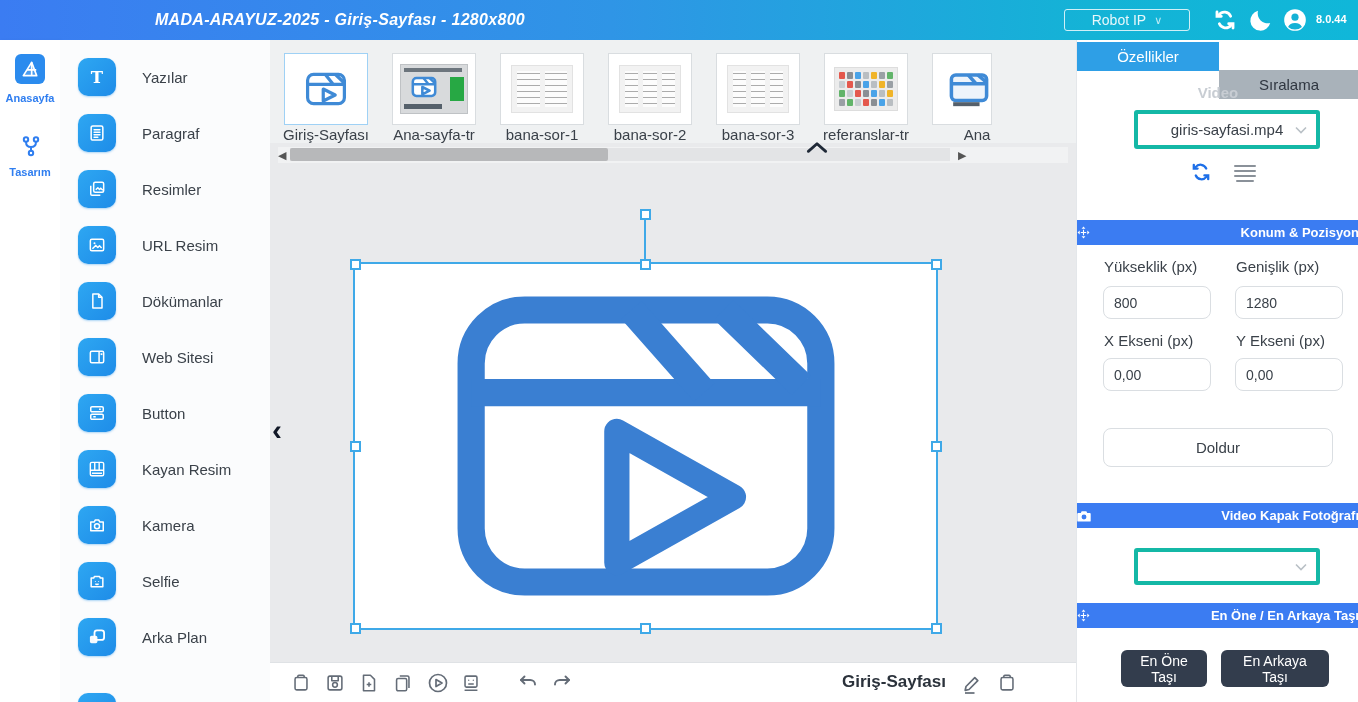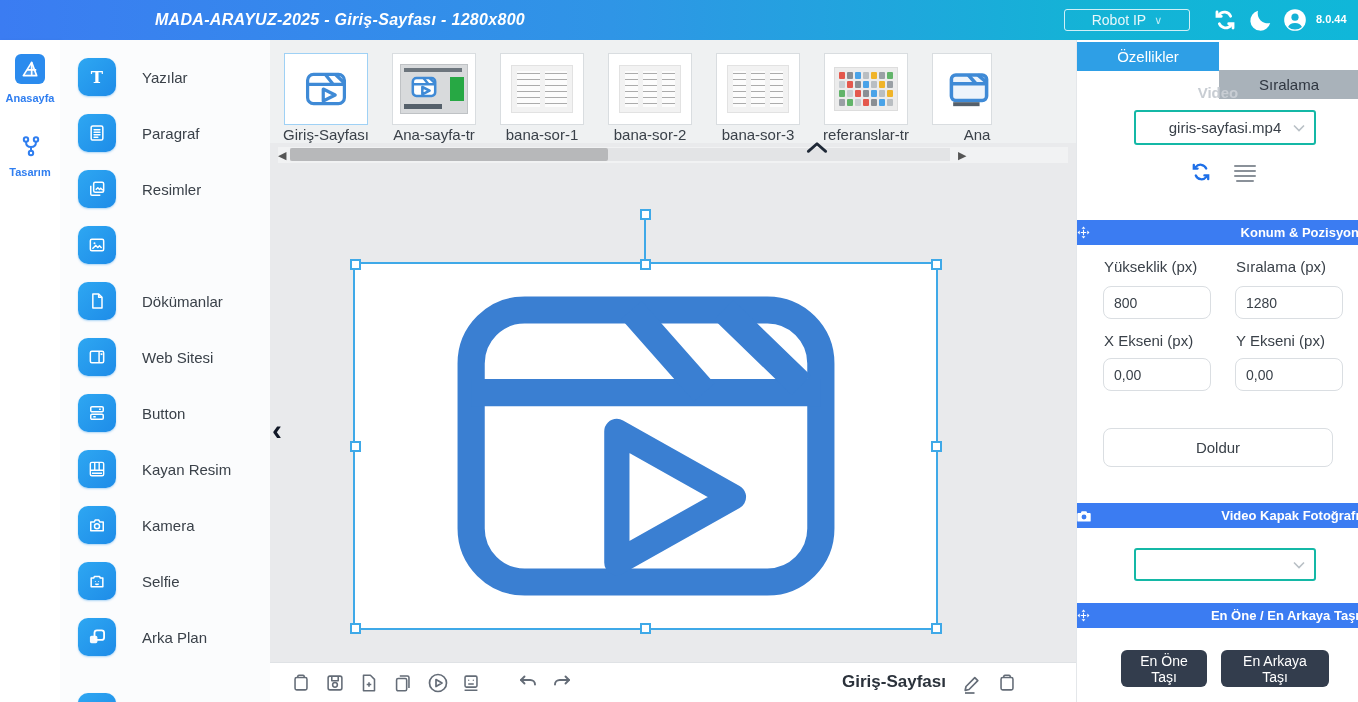--- a/index.html
+++ b/index.html
@@ -70,21 +70,21 @@
   #page-name{position:absolute;right:130px;top:9px;font-size:17px;font-weight:bold;color:#2b323b;}
 
   
   #panel{left:1076px;top:40px;width:282px;height:662px;background:#fff;border-left:1px solid #e4e7ea;box-sizing:border-box;}
   .tab{position:absolute;top:2px;height:29px;line-height:29px;text-align:center;font-size:15px;}
   #tab-ozellikler{left:0;width:142px;background:#2e9fe6;color:#fff;}
   #tab-siralama{left:142px;width:140px;background:#a9b2ba;color:#2f3640;margin-top:28px;}
   .sec-header{position:absolute;left:0;width:282px;height:25px;background:#3b7cf2;color:#fff;font-size:13px;font-weight:bold;display:flex;align-items:center;justify-content:space-between;gap:7px;}
   .dim-label{position:absolute;font-size:15px;color:#3a4149;}
   .dim-input{position:absolute;width:108px;height:33px;border:1px solid #dadee2;border-radius:8px;box-sizing:border-box;font-size:14px;color:#3a4149;padding:0 10px;font-family:"Liberation Sans",sans-serif;background:#fff;}
-  .panel-select{position:absolute;border:2px solid #14b8a6;border-radius:3px;background:#fff;display:flex;align-items:center;justify-content:center;color:#3a4149;font-size:15px;}
+  .panel-select{position:absolute;border:4px solid #14b8a6;border-radius:3px;background:#fff;display:flex;align-items:center;justify-content:center;color:#3a4149;font-size:15px;}
   .panel-select .chev{position:absolute;right:8px;color:#b9c0c6;}
   #video-label{left:0;top:44px;width:282px;text-align:center;color:#c8cdd3;font-size:15px;font-weight:bold;}
   #doldur{left:26px;top:388px;width:230px;height:39px;border:1px solid #dadee2;border-radius:8px;background:#fff;color:#3a4149;font-size:15px;font-family:"Liberation Sans",sans-serif;}
   .dark-btn{position:absolute;top:610px;height:37px;background:#333d4d;border:none;border-radius:6px;color:#fff;font-size:14px;font-family:"Liberation Sans",sans-serif;padding:0 12px;}
 </style>
 </head>
 <body>
 
 <div id="app">
 
@@ -170,20 +170,21 @@
     </div>
 
     <div class="tool-item" style="top:177px">
       <span class="tool-ico">
         <svg width="20" height="20" viewBox="0 0 24 24" fill="none" stroke="#fff" stroke-width="1.8" stroke-linejoin="round">
             <rect x="4" y="5" width="16" height="14" rx="1.8"></rect>
             <circle cx="9" cy="10" r="1.2" fill="#fff" stroke="none"></circle>
             <path d="M6.5 16.5l4-4 2.5 2.5 2-2 2.5 2.5"></path>
           </svg>
       </span>
+      <span class="tool-label">URL Resim</span>
     </div>
 
     <div class="tool-item" style="top:233px">
       <span class="tool-ico">
         <svg width="20" height="20" viewBox="0 0 24 24" fill="none" stroke="#fff" stroke-width="1.8" stroke-linejoin="round">
             <path d="M7 3.5h7l4 4v13H7z"></path>
             <path d="M14 3.5v4h4"></path>
           </svg>
       </span>
       <span class="tool-label">Dökümanlar</span>
@@ -499,21 +500,21 @@
     </div>
 
     <div class="sec-header" style="top:180px">
       <svg width="13" height="13" viewBox="0 0 24 24" fill="#fff">
           <path d="M12 1l3.5 4h-7zM12 23l-3.5-4h7zM1 12l4-3.5v7zM23 12l-4 3.5v-7zM11 7h2v10h-2zM7 11h10v2H7z"></path>
         </svg>
       <span>Konum &amp; Pozisyon</span>
     </div>
 
     <div class="dim-label" style="left:27px;top:218px">Yükseklik (px)</div>
-    <div class="dim-label" style="left:159px;top:218px">Sıralama (px)</div>
+    <div class="dim-label" style="left:159px;top:218px">Genişlik (px)</div>
     <input class="dim-input" style="left: 26px; top: 246px;" value="800">
     <input class="dim-input" style="left: 158px; top: 246px;" value="1280">
 
     <div class="dim-label" style="left:27px;top:292px">X Ekseni (px)</div>
     <div class="dim-label" style="left:159px;top:292px">Y Ekseni (px)</div>
     <input class="dim-input" style="left: 26px; top: 318px;" value="0,00">
     <input class="dim-input" style="left: 158px; top: 318px;" value="0,00">
 
     <button class="abs" id="doldur">Doldur</button>
 

